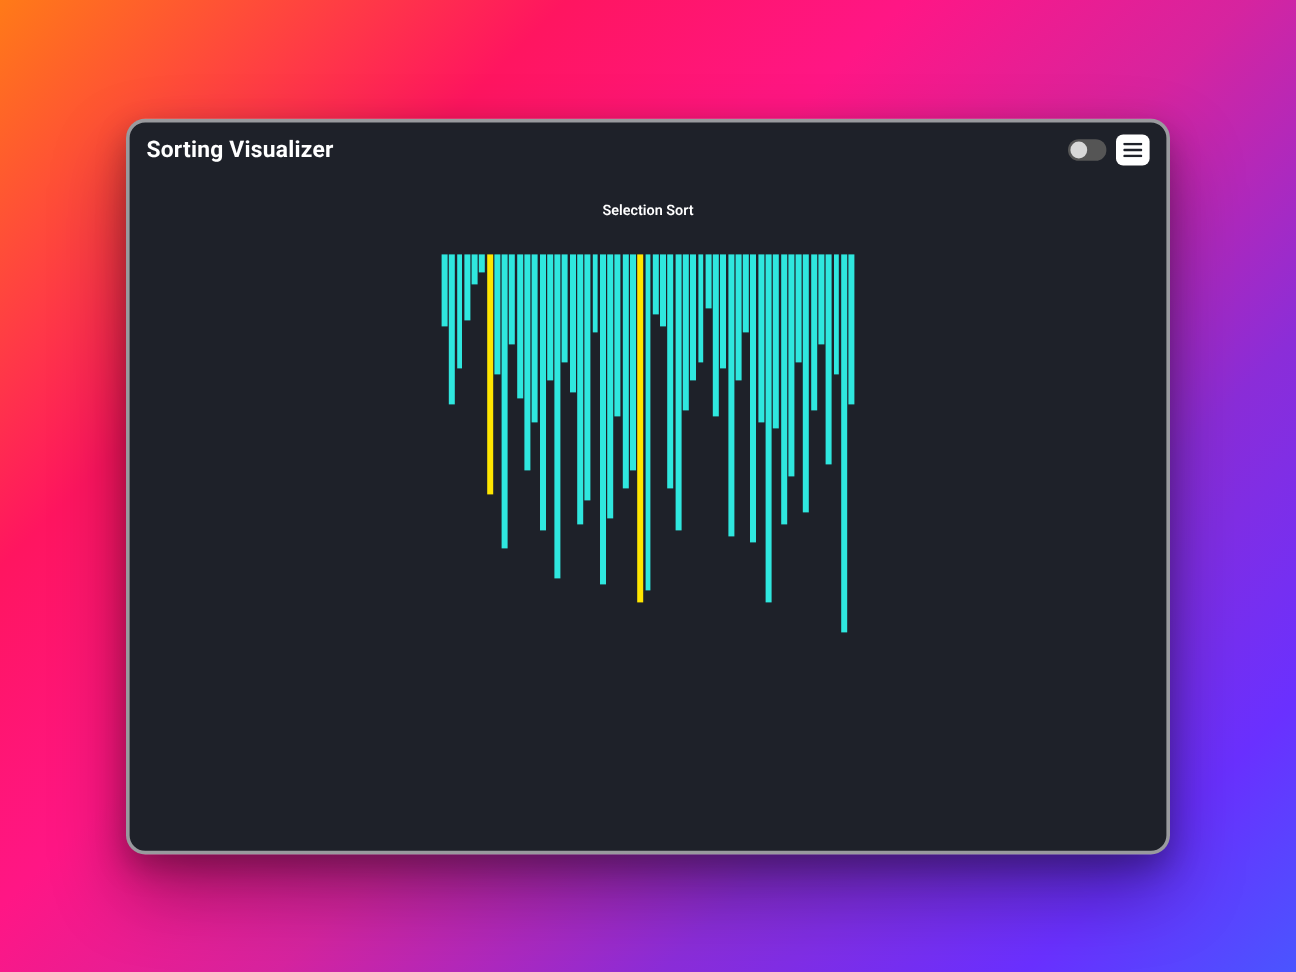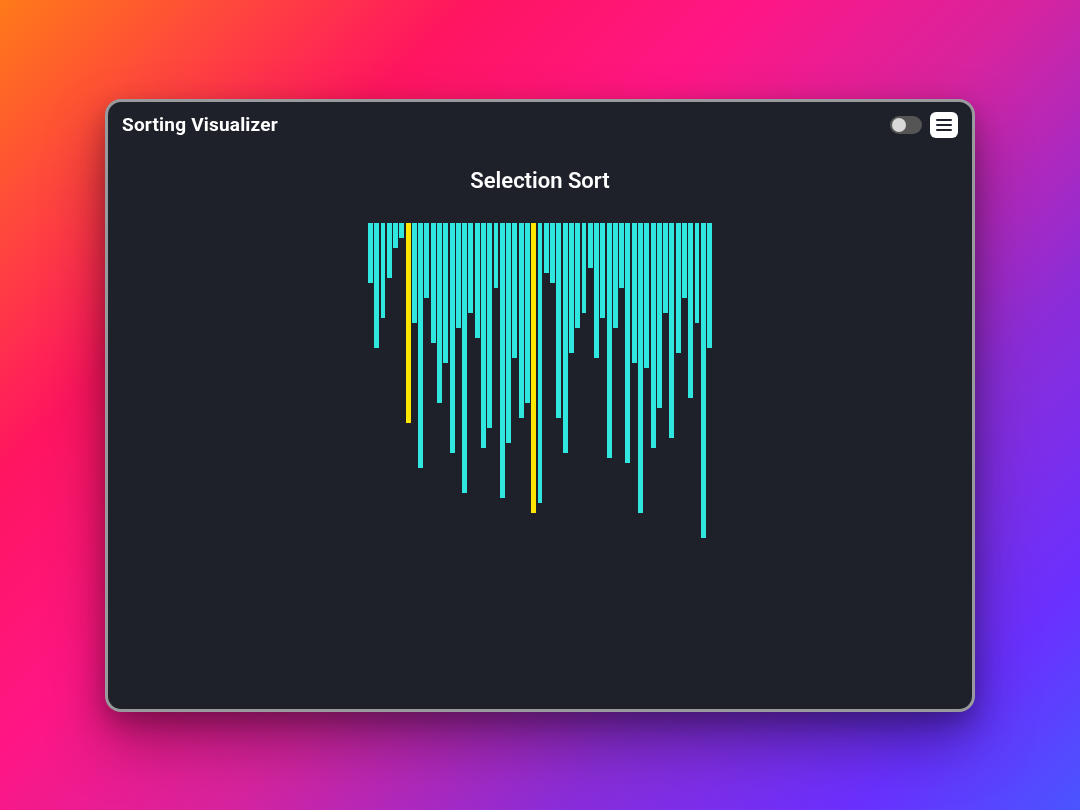--- a/index.html
+++ b/index.html
@@ -62,21 +62,21 @@
   background: #ffffff;
   display: flex;
   align-items: center;
   justify-content: center;
   cursor: pointer;
 }
 .menu-btn svg { display: block; }
 
 .subtitle {
   color: #ffffff;
-  font-size: 22px;
+  font-size: 12px;
   font-weight: 600;
   text-align: center;
   margin-top: 26px;
 }
 
 .chart-wrap {
   display: flex;
   justify-content: center;
   margin-top: 30px;
 }

